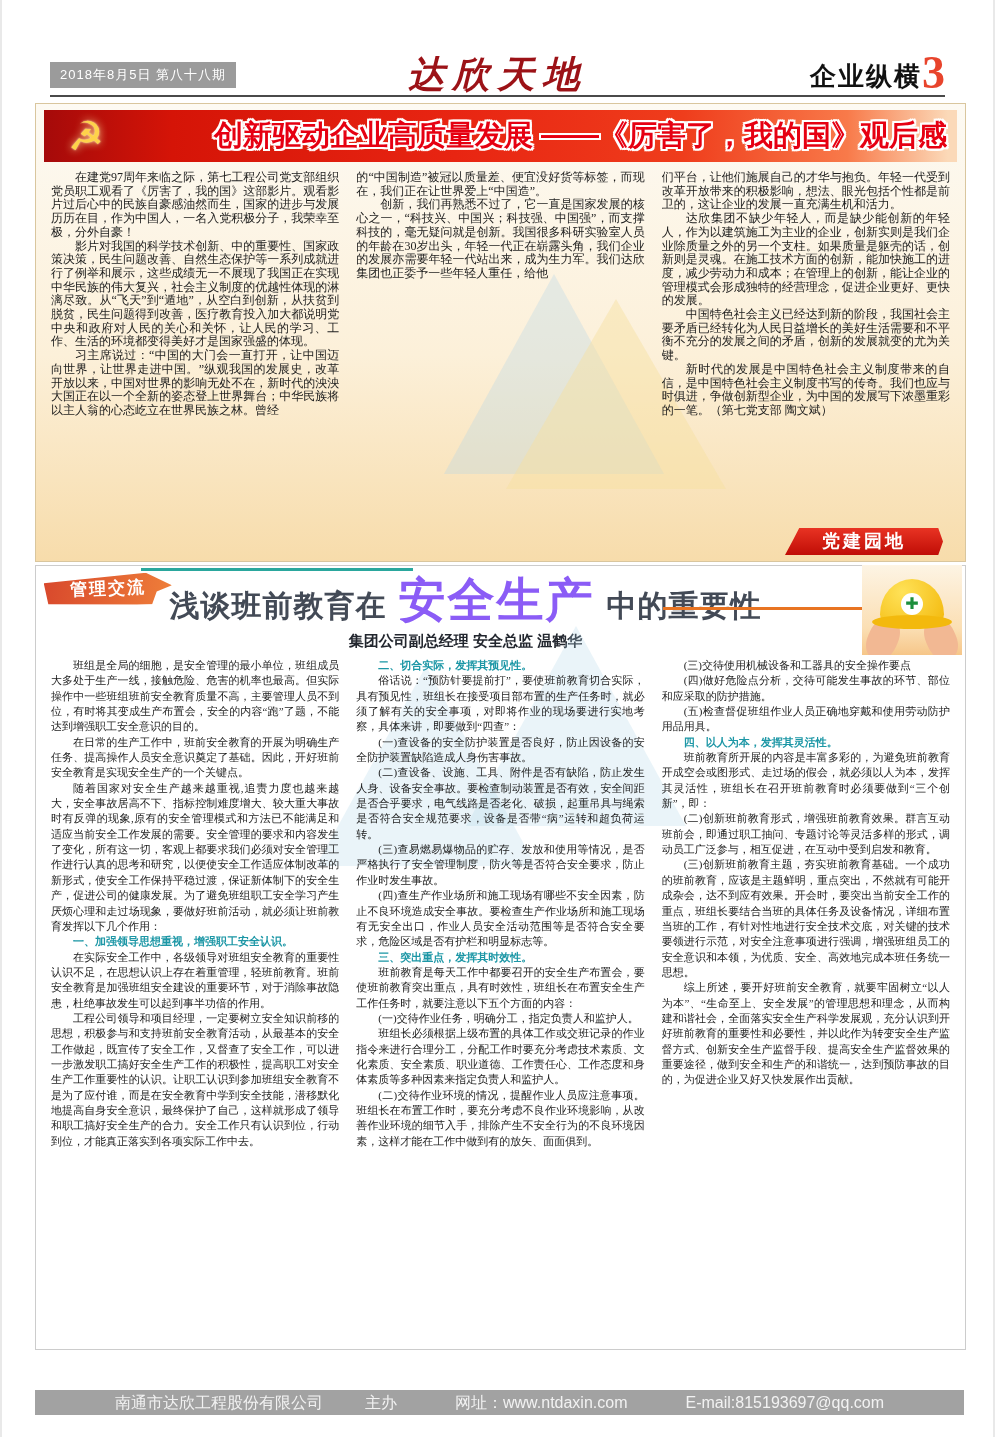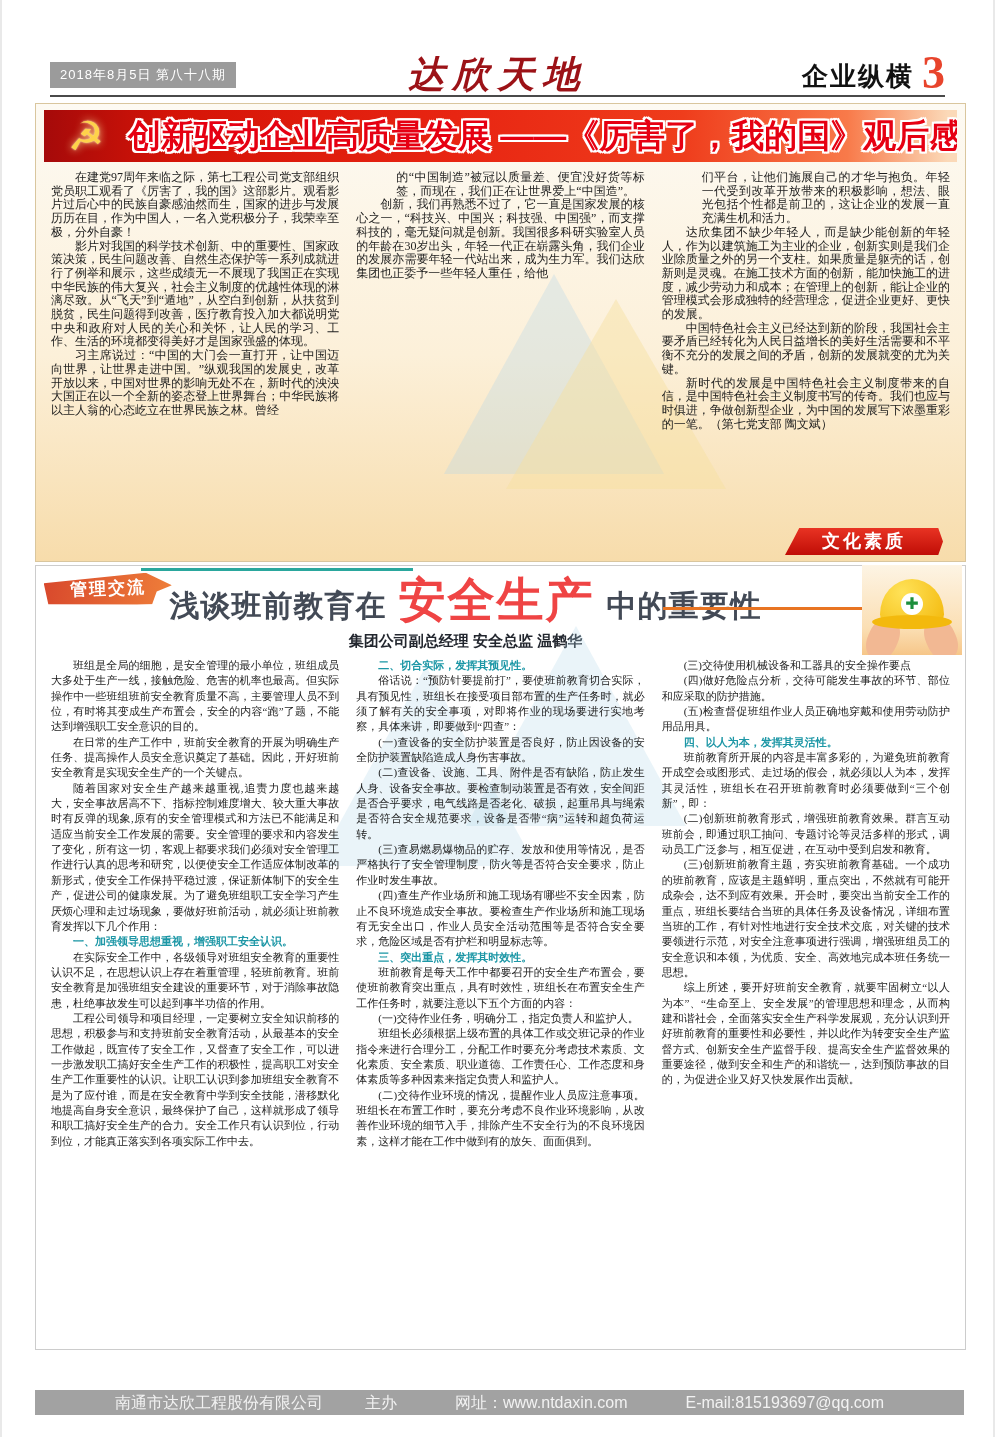--- a/index.html
+++ b/index.html
@@ -4,61 +4,61 @@
 <style>
   html,body{margin:0;padding:0;background:#e9e9e9;}
   .page{position:relative;width:991px;height:1437px;background:#fff;margin:0 auto;overflow:hidden;
         font-family:"Liberation Serif","DejaVu Serif",serif;color:#1c1c1c;}
   
   .masthead{position:absolute;left:48px;right:48px;top:52px;height:42px;}
   .issue-box{position:absolute;left:0;top:10px;width:186px;height:26px;background:#9b9b9b;color:#fff;
              font:13px/26px "Liberation Sans","DejaVu Sans",sans-serif;text-align:center;letter-spacing:1px;}
   .paper-title{position:absolute;left:0;right:0;top:-2px;text-align:center;color:#9c1217;
                font-family:"DejaVu Serif","Liberation Serif",serif;font-size:37px;font-weight:bold;font-style:italic;letter-spacing:8px;}
-  .section-page{position:absolute;right:0;top:0;display:flex;align-items:flex-end;gap:8px;}
+  .section-page{position:absolute;right:0;top:0;display:flex;align-items:flex-end;gap:0;}
   .section-label{font:bold 26px/36px "Liberation Sans","DejaVu Sans",sans-serif;color:#111;letter-spacing:2px;}
   .page-number{font:bold 46px/42px "Liberation Serif",serif;color:#e8442c;}
   .rule{position:absolute;left:48px;right:48px;top:95px;height:2px;background:#4a4a4a;}
   
   .article1{position:absolute;left:33px;top:103px;width:929px;height:457px;border:1px solid #d9c69e;
             background:linear-gradient(180deg,#fdfaf3 0%,#fcf0d9 55%,#f7dcab 100%);}
   .banner{position:relative;margin:6px 8px 0 8px;height:52px;overflow:hidden;
           background:linear-gradient(90deg,#a50a0a 0%,#d51407 14%,#e82512 45%,#ef3d1c 70%,#f87a4a 88%,#fbd9b8 99%);
           display:flex;align-items:center;}
   .emblem{width:84px;text-align:center;font-family:"DejaVu Sans",sans-serif;font-size:40px;color:#ffd24a;
           text-shadow:0 0 8px #ffe9a0,0 0 2px #fff2c0;flex:0 0 auto;}
   .banner h1{flex:1;margin:0 10px 0 0;text-align:right;font-family:"Liberation Sans","DejaVu Sans",sans-serif;
-             font-size:33px;font-weight:bold;letter-spacing:0px;color:#e60012;white-space:nowrap;
+             font-size:29px;font-weight:bold;letter-spacing:0px;color:#e60012;white-space:nowrap;
              text-shadow:-2px -2px 0 #fff,2px -2px 0 #fff,-2px 2px 0 #fff,2px 2px 0 #fff,0 -2px 0 #fff,0 2px 0 #fff,-2px 0 0 #fff,2px 0 0 #fff;}
   .a1cols{position:relative;display:flex;gap:17px;padding:9px 15px 0 15px;height:378px;overflow:hidden;}
   .col{flex:1 1 0;overflow:hidden;}
   .a1cols .col p{font-size:12px;line-height:13.7px;}
   .para,.hd{margin:0;text-align:justify;}
   .para{text-indent:2em;}
-  .para.cont{text-indent:0;margin-left:40px;}
+  .para.cont{text-indent:0;}
   .hd{text-indent:2em;font-weight:bold;color:#1d97a6;font-family:"Liberation Sans","DejaVu Sans",sans-serif;}
   .ribbon{position:absolute;right:22px;bottom:6px;width:158px;height:27px;color:#fff;
           font:bold 18px/27px "Liberation Sans","DejaVu Sans",sans-serif;text-align:center;letter-spacing:3px;
           background:linear-gradient(180deg,#e83323,#c00d06);
           clip-path:polygon(9% 0,97% 0,100% 50%,97% 100%,0 100%,5% 45%);}
   .wm{position:absolute;pointer-events:none;}
   .tri{width:0;height:0;border-left:110px solid transparent;border-right:110px solid transparent;}
   .tri.blue{border-bottom:200px solid rgba(176,214,231,0.38);}
   .tri.yellow{border-bottom:190px solid rgba(246,225,160,0.45);}
   
   .article2{position:absolute;left:33px;top:565px;width:929px;height:783px;border:1px solid #ccc;background:#fff;}
   .tag{position:absolute;left:8px;top:8px;width:128px;height:32px;color:#fff;transform:rotate(-2deg);
        font:bold 17px/30px "Liberation Sans","DejaVu Sans",sans-serif;text-align:center;letter-spacing:2px;
        background:linear-gradient(100deg,#d8482c,#ef7f3a);
        clip-path:polygon(0% 22%,80% 0%,100% 42%,88% 60%,84% 100%,3% 88%);}
   .tealline{position:absolute;left:105px;top:2px;width:272px;height:3px;background:#2aa79d;}
   .orangeline{position:absolute;left:627px;top:41px;width:205px;height:3px;background:#e87422;}
   .titleblock{position:absolute;left:130px;right:200px;top:6px;text-align:center;white-space:nowrap;}
   .titleblock .t-pre,.titleblock .t-post{font:bold 30px/56px "Liberation Sans","DejaVu Sans",sans-serif;color:#434a56;letter-spacing:1px;}
-  .titleblock .t-big{font:bold 47px/56px "Liberation Sans","DejaVu Sans",sans-serif;color:#ef4444;margin:0 8px;letter-spacing:2px;}
+  .titleblock .t-big{font:bold 47px/56px "Liberation Sans","DejaVu Sans",sans-serif;color:#8b5cf6;margin:0 8px;letter-spacing:2px;}
   .byline{position:absolute;left:130px;right:200px;top:66px;text-align:center;
           font:bold 15px/18px "Liberation Sans","DejaVu Sans",sans-serif;color:#22262e;}
   .helmet{position:absolute;right:3px;top:-1px;width:100px;height:90px;overflow:hidden;
           background:linear-gradient(180deg,#fdf4e4 0%,#fbdfb4 70%,#f6c689 100%);}
   .helmet .dome{position:absolute;left:18px;top:14px;width:64px;height:44px;background:radial-gradient(circle at 35% 30%,#ffe258,#f3b90d);
                 border-radius:50% 50% 12% 12% / 80% 80% 20% 20%;}
   .helmet .brim{position:absolute;left:10px;top:50px;width:80px;height:14px;background:#f3b90d;border-radius:50%;}
   .helmet .badge{position:absolute;left:39px;top:28px;width:22px;height:22px;background:#fff;border-radius:50%;
                  color:#1c8e3c;font:bold 16px/22px "DejaVu Sans",sans-serif;text-align:center;}
   .helmet .hand{position:absolute;width:30px;height:44px;background:#f2b893;border-radius:45%;}
@@ -111,21 +111,21 @@
           <p class="para cont">的“中国制造”被冠以质量差、便宜没好货等标签，而现在，我们正在让世界爱上“中国造”。</p>
           <p class="para">创新，我们再熟悉不过了，它一直是国家发展的核心之一，“科技兴、中国兴；科技强、中国强”，而支撑科技的，毫无疑问就是创新。我国很多科研实验室人员的年龄在30岁出头，年轻一代正在崭露头角，我们企业的发展亦需要年轻一代站出来，成为生力军。我们达欣集团也正委予一些年轻人重任，给他</p>
         </div>
         <div class="col">
           <p class="para cont">们平台，让他们施展自己的才华与抱负。年轻一代受到改革开放带来的积极影响，想法、眼光包括个性都是前卫的，这让企业的发展一直充满生机和活力。</p>
           <p class="para">达欣集团不缺少年轻人，而是缺少能创新的年轻人，作为以建筑施工为主业的企业，创新实则是我们企业除质量之外的另一个支柱。如果质量是躯壳的话，创新则是灵魂。在施工技术方面的创新，能加快施工的进度，减少劳动力和成本；在管理上的创新，能让企业的管理模式会形成独特的经营理念，促进企业更好、更快的发展。</p>
           <p class="para">中国特色社会主义已经达到新的阶段，我国社会主要矛盾已经转化为人民日益增长的美好生活需要和不平衡不充分的发展之间的矛盾，创新的发展就变的尤为关键。</p>
           <p class="para">新时代的发展是中国特色社会主义制度带来的自信，是中国特色社会主义制度书写的传奇。我们也应与时俱进，争做创新型企业，为中国的发展写下浓墨重彩的一笔。（第七党支部 陶文斌）</p>
         </div>
       </div>
-    <div class="ribbon">文化素质</div>
+    <div class="ribbon">党建园地</div>
   </section>
 
   <section class="article2">
     <div class="tag">管理交流</div>
     <div class="tealline"></div>
     <div class="titleblock">
       <span class="t-pre">浅谈班前教育在</span>
       <span class="t-big">安全生产</span>
       <span class="t-post">中的重要性</span>
     </div>

